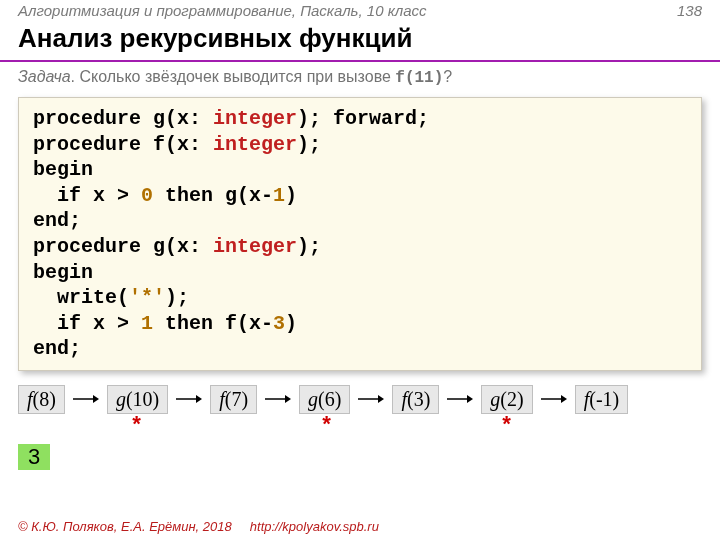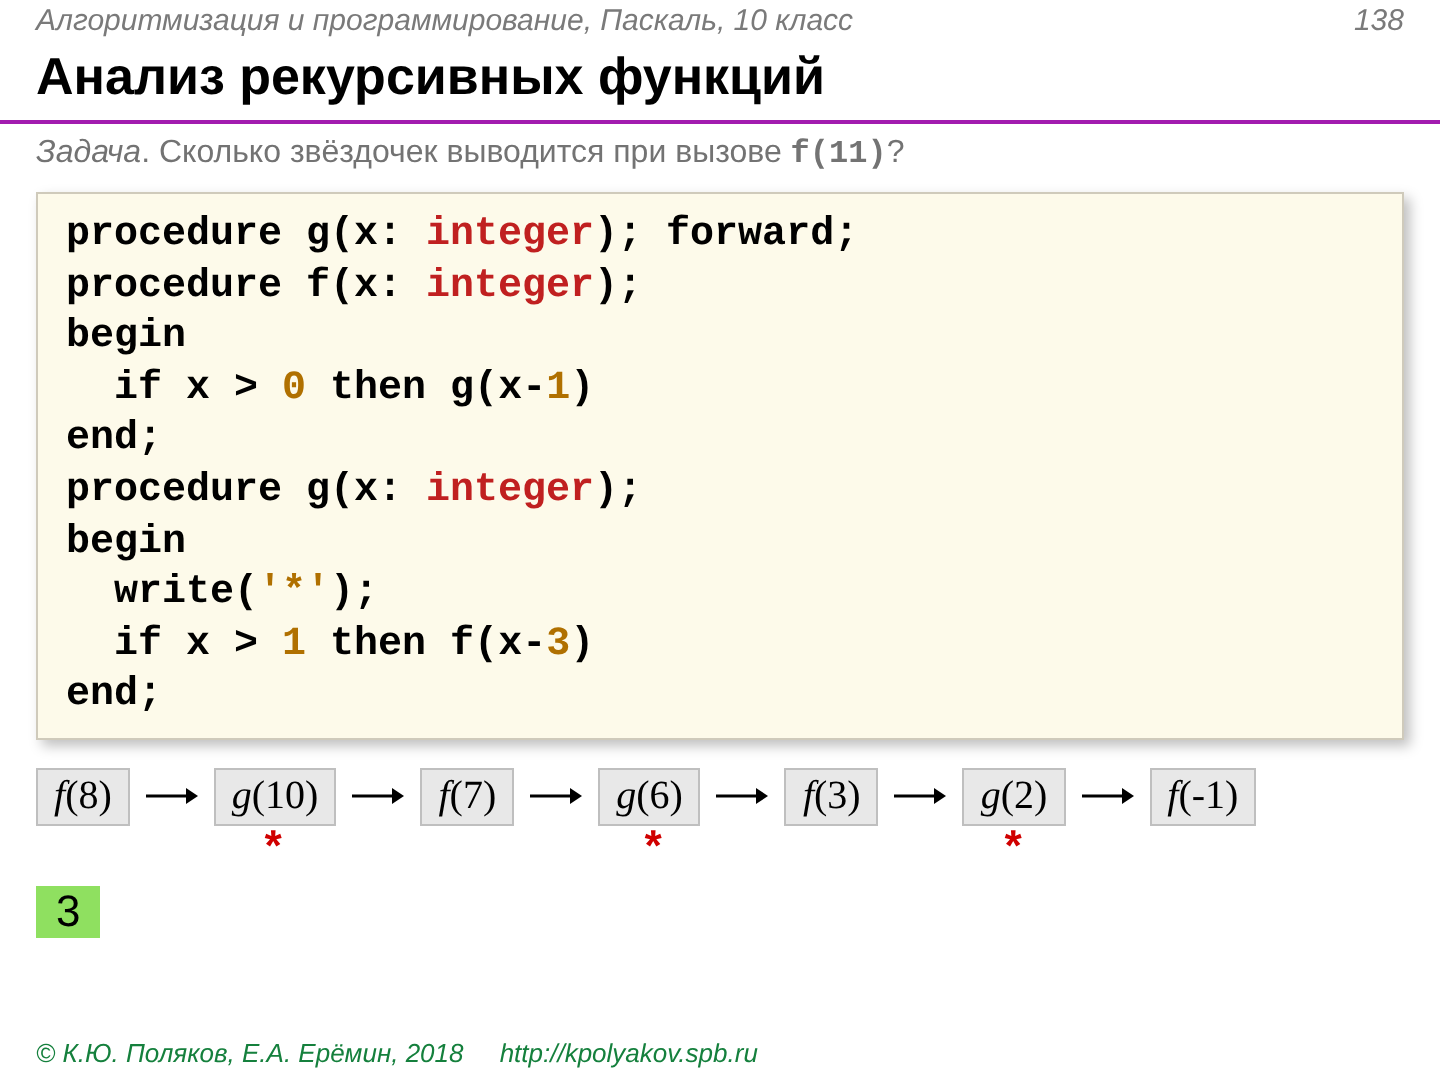--- a/index.html
+++ b/index.html
@@ -91,21 +91,21 @@
     background: #8fe060;
     padding: 0px 10px;
     font-size: 22px;
   }
   .footer {
     position: absolute;
     bottom: 6px;
     left: 18px;
     font-size: 13px;
     font-style: italic;
-    color: #15803d;
+    color: #b91c1c;
   }
 </style>
 </head>
 <body>
 
 <div class="header">
   <span>Алгоритмизация и программирование, Паскаль, 10 класс</span>
   <span>138</span>
 </div>
 

